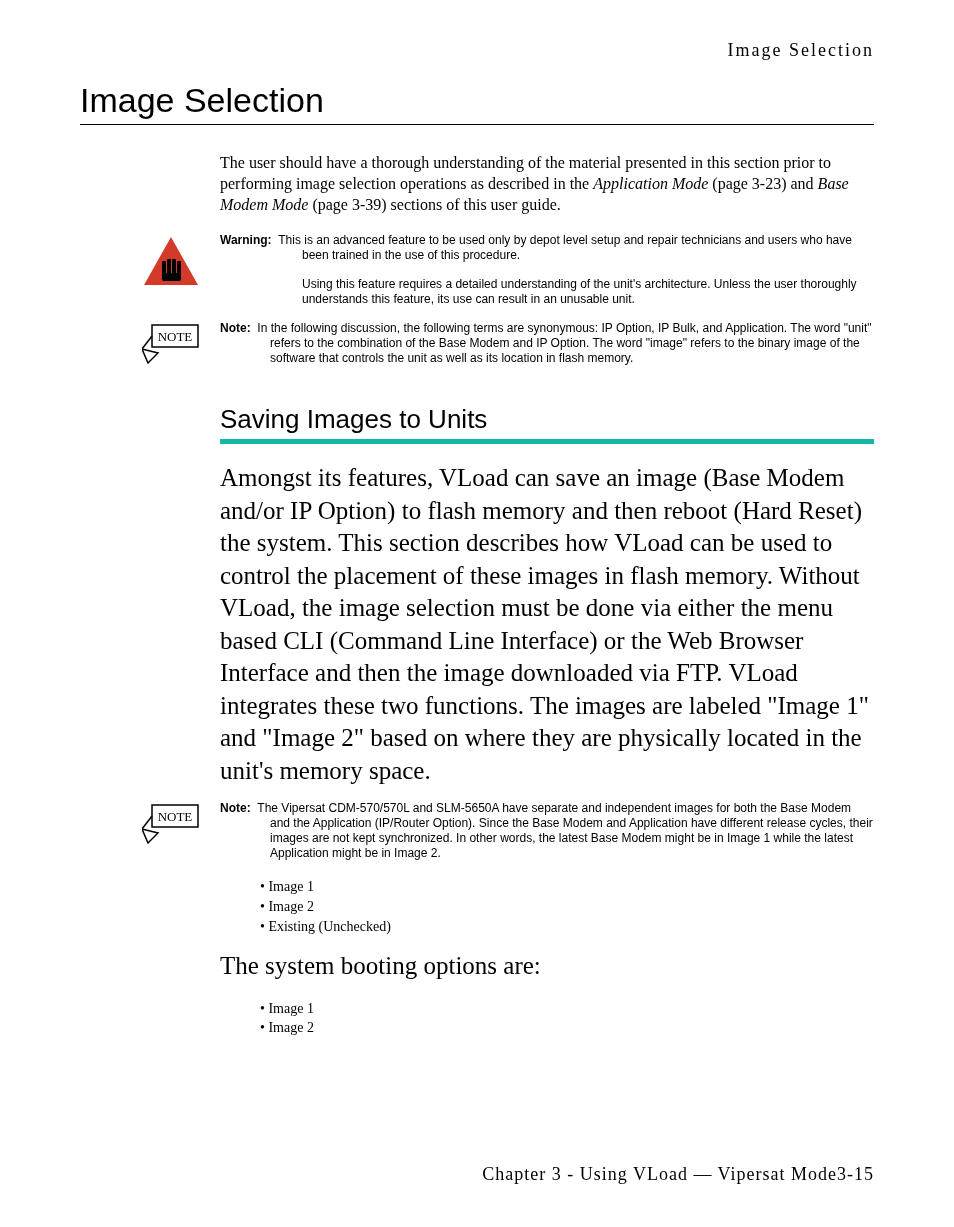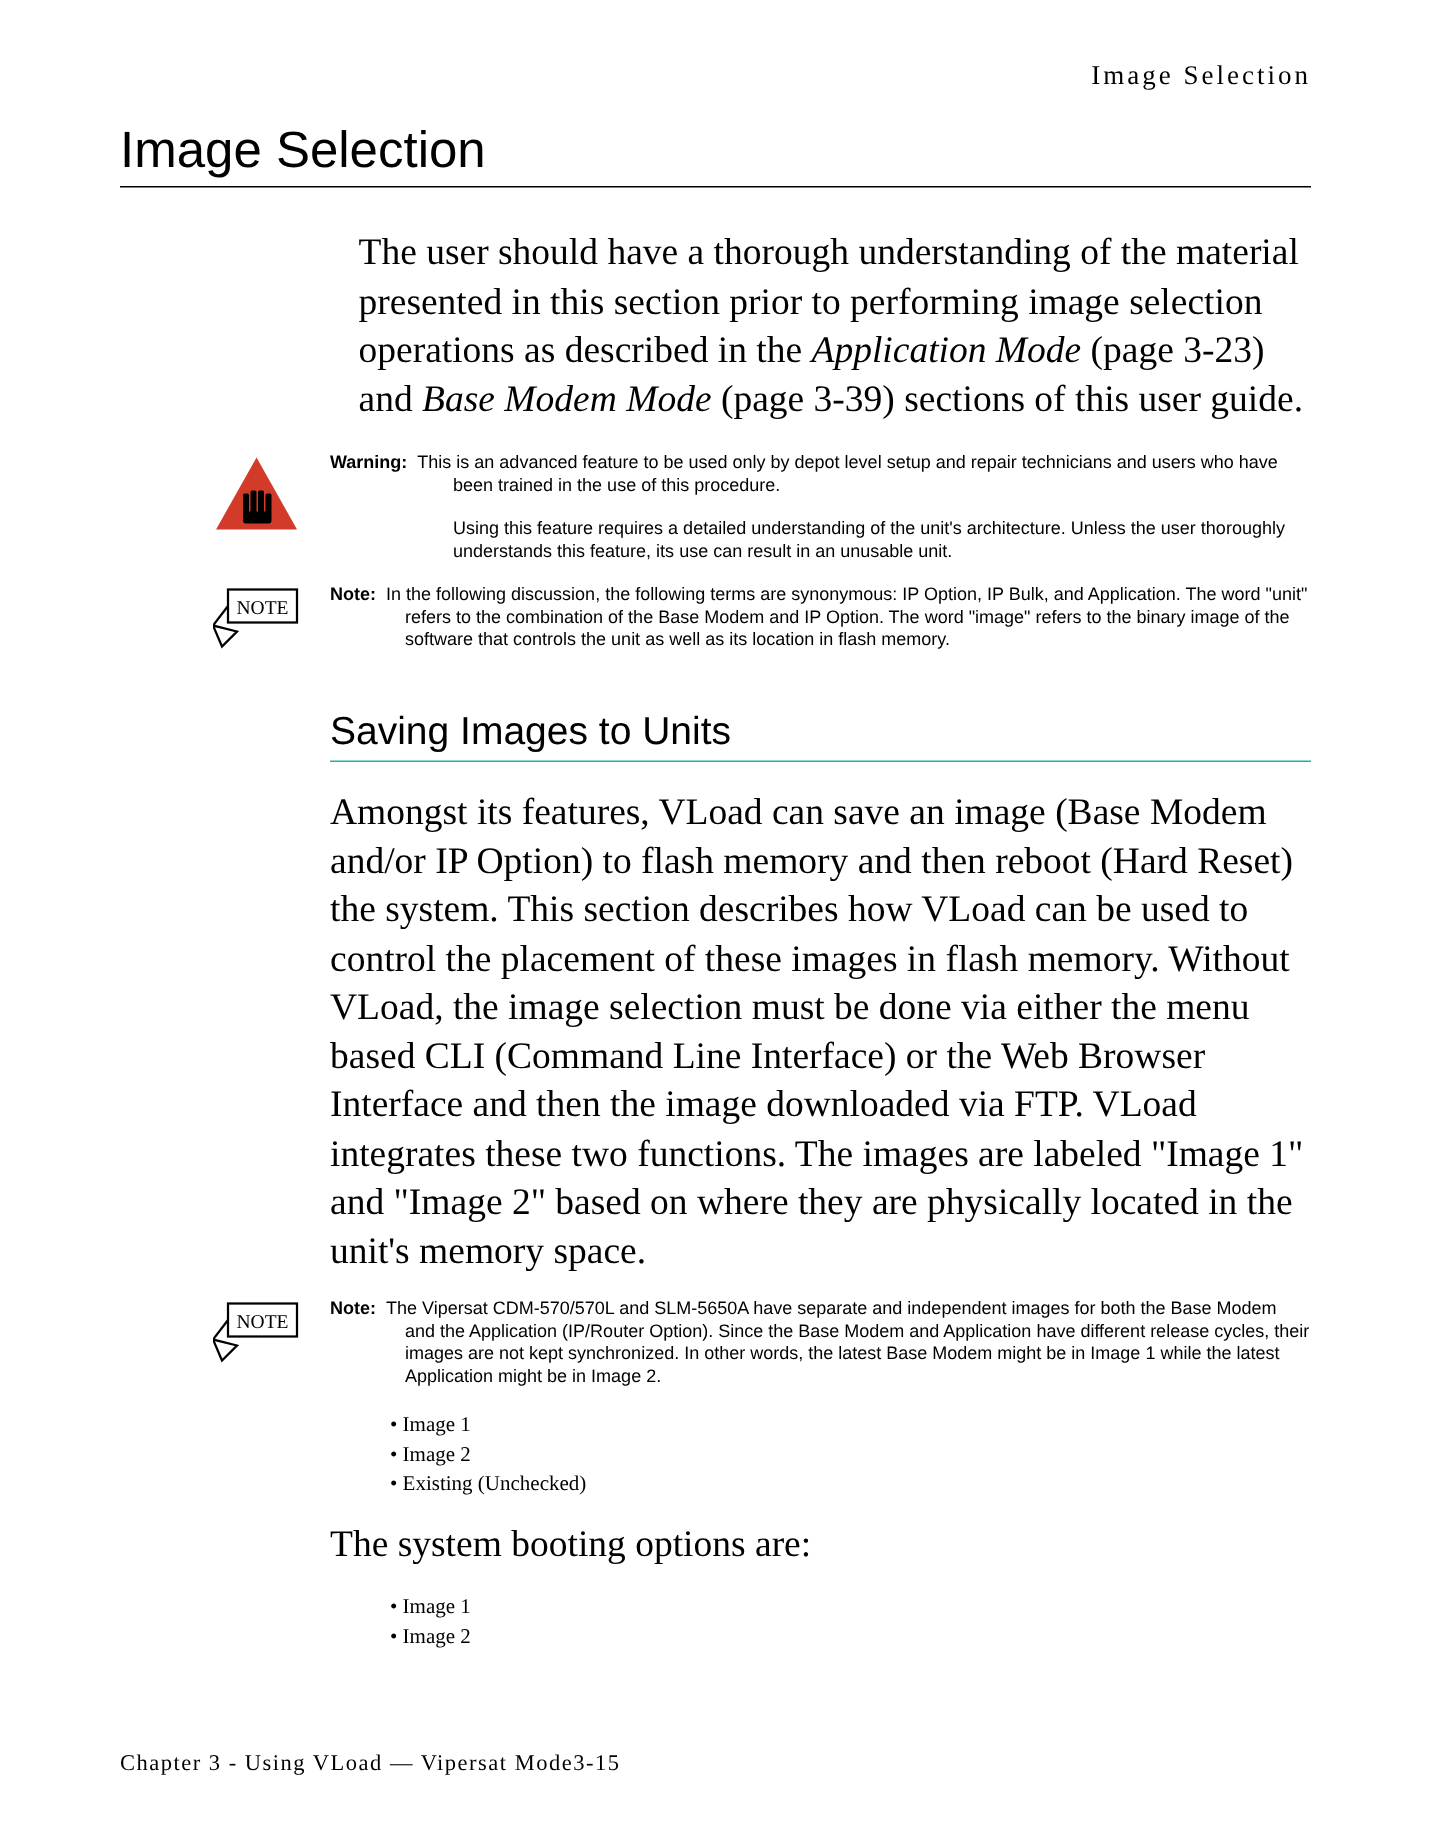--- a/index.html
+++ b/index.html
@@ -24,24 +24,23 @@
       font-weight: normal;
       font-size: 34px;
       border-bottom: 1.5px solid #000;
       padding-bottom: 4px;
       margin-bottom: 28px;
     }
     .content-col {
       margin-left: 140px;
     }
     .intro {
-      font-size: 25px;
+      font-size: 16px;
       line-height: 1.3;
       margin-bottom: 18px;
-      margin-left: 19px;
     }
     .intro .italic { font-style: italic; }
     .callout-row { position: relative; margin-left: 140px; }
     .callout-row .icon-slot {
       position: absolute;
       left: -140px;
       top: 2px;
       width: 120px;
       display: flex;
       justify-content: flex-end;
@@ -54,21 +53,21 @@
     .callout-body .lead { font-weight: bold; }
     .callout-body p { margin-bottom: 14px; }
     .warning-hang .first { text-indent: -82px; padding-left: 82px; }
     .note-hang .first { text-indent: -50px; padding-left: 50px; }
     .warning-hang p:not(.first) { padding-left: 82px; }
     .note-hang p:not(.first) { padding-left: 50px; }
     h2.subsection {
       font-family: Arial, Helvetica, sans-serif;
       font-weight: normal;
       font-size: 26px;
-      border-bottom: 1px solid #14b8a6;
+      border-bottom: 5px solid #14b8a6;
       padding-bottom: 4px;
       margin: 38px 0 18px 0;
     }
     .para {
       font-size: 25px;
       line-height: 1.3;
       margin-bottom: 14px;
     }
     .bullets {
       font-size: 14px;
@@ -76,22 +75,22 @@
       margin: 16px 0 14px 40px;
     }
     .bullets li { list-style: none; }
     .bullets li::before { content: "•  "; }
     .footer {
       position: absolute;
       bottom: 42px;
       left: 80px;
       right: 80px;
       display: flex;
-      justify-content: flex-start;
-      font-size: 15px;
+      justify-content: flex-end;
+      font-size: 18px;
       letter-spacing: 1px;
     }
     .note-flag { position: relative; width: 58px; }
     .note-flag svg { display: block; }
   </style>
 </head>
 <body>
 
 <div class="running-header">Image Selection</div>
 

